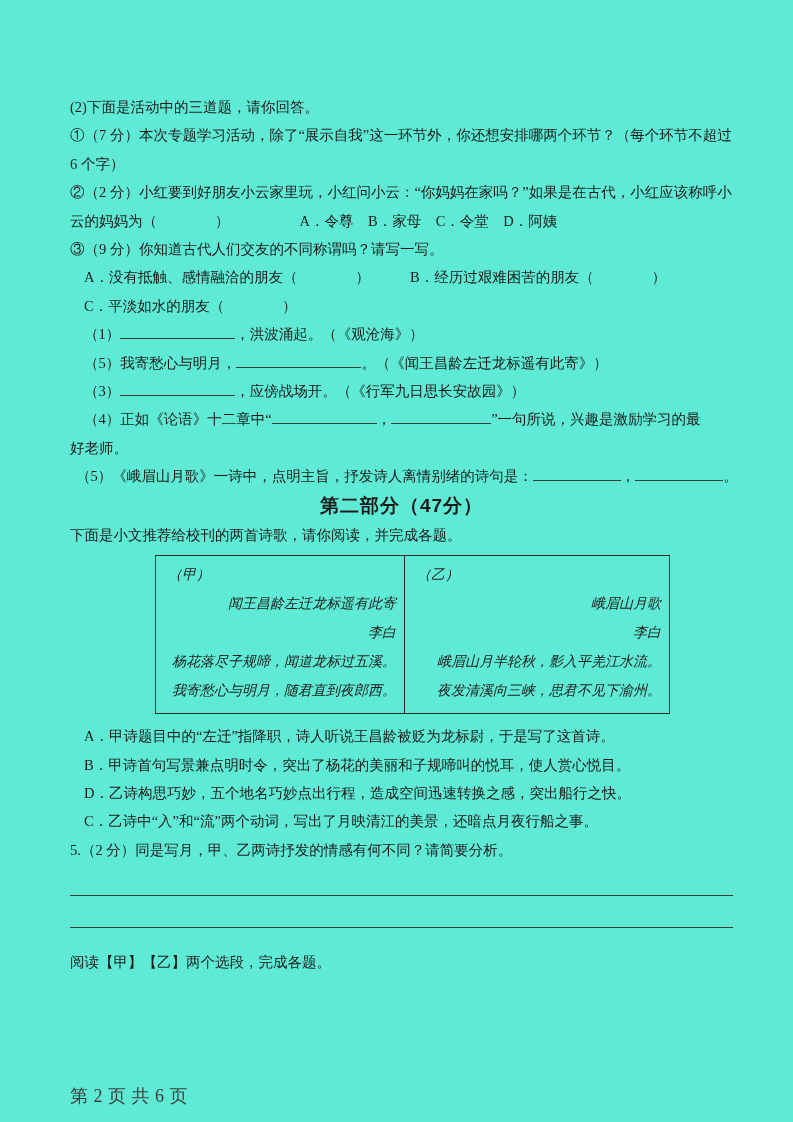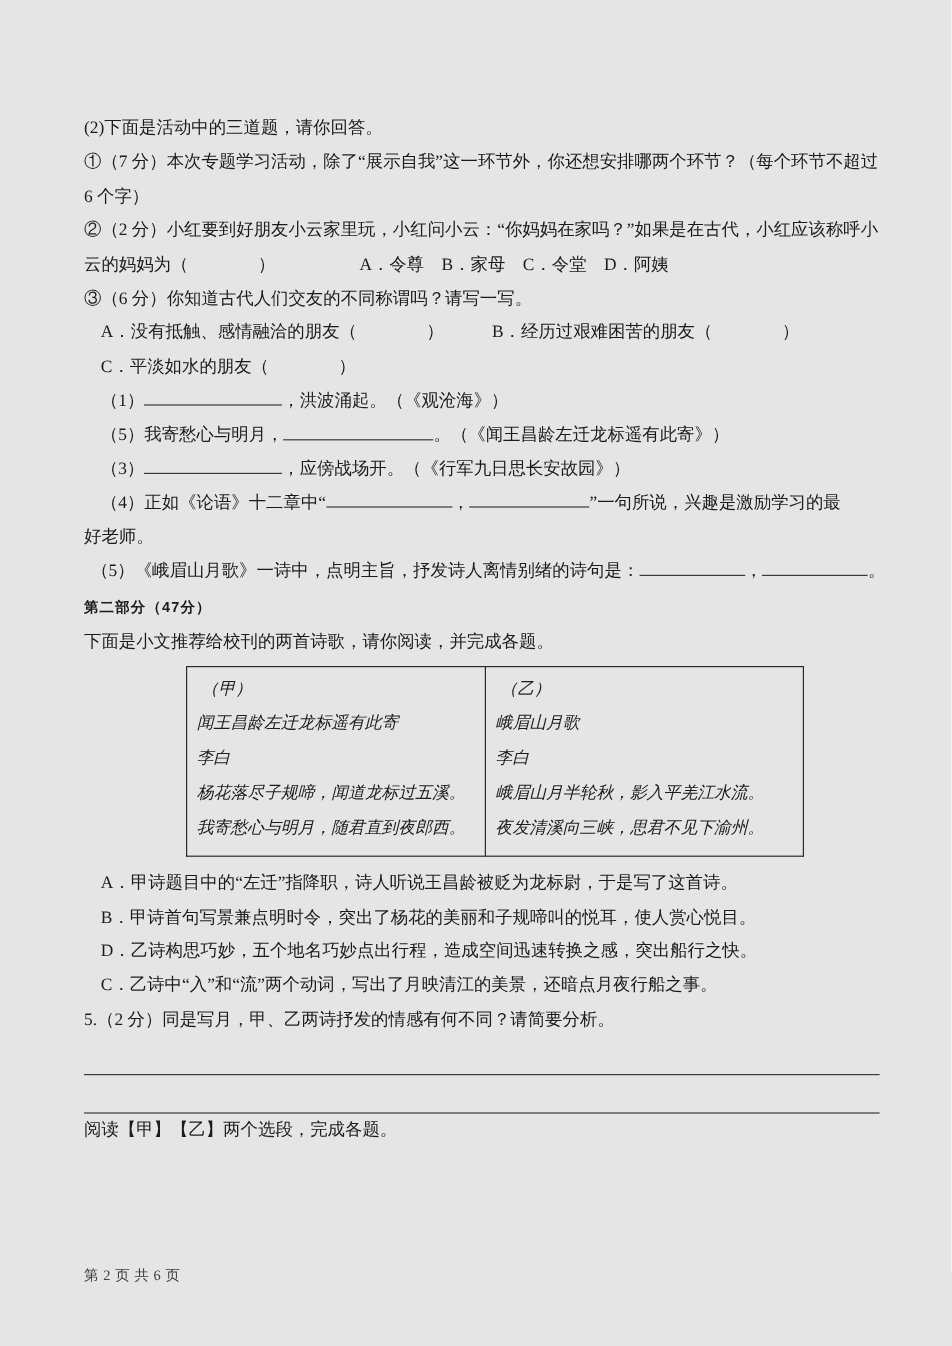--- a/index.html
+++ b/index.html
@@ -1,20 +1,20 @@
 <!DOCTYPE html>
 <html><head>
 <meta charset="utf-8">
 <style>
   html, body { margin: 0; padding: 0; background: #ffffff; }
   .page {
     position: relative;
     width: 793px;
     height: 1122px;
-    background: #e5e5e5;
+    background: #5eead4;
     overflow: hidden;
     font-family: "Liberation Serif", "DejaVu Serif", serif;
     font-size: 14.5px;
     color: #1b1b1b;
   }
   .content {
     position: absolute;
     left: 70px;
     right: 60px;
     top: 93px;
@@ -37,24 +37,24 @@
   .w100 { width: 100px; }
   .w105 { width: 105px; }
   .w115 { width: 115px; }
   .w125 { width: 125px; }
   .sp { display: inline-block; }
   .sp150 { width: 150px; }
   .sp70  { width: 70px; }
   .sp40  { width: 40px; }
   .section-heading {
     margin: 0;
-    text-align: left;
+    text-align: center;
     font-family: "Liberation Sans", "DejaVu Sans", sans-serif;
     font-weight: 700;
-    font-size: 12px;
+    font-size: 19px;
     line-height: 30px;
     letter-spacing: 1px;
   }
   .emph {
     -webkit-text-emphasis: filled dot;
     -webkit-text-emphasis-position: under right;
     text-emphasis: filled dot;
     text-emphasis-position: under right;
   }
   table.poems {
@@ -74,33 +74,33 @@
     font-style: italic;
     font-size: 14px;
     line-height: 29px;
     text-align: left;
     padding-left: 4px;
   }
   .poem-title, .poem-author, .poem-line {
     font-style: italic;
     font-size: 14px;
     line-height: 29px;
-    text-align: left;
+    text-align: right;
     white-space: nowrap;
   }
   .ansline {
     height: 31px;
     border-bottom: 1px solid #3a3a3a;
   }
-  .after-ans { margin-top: 0; }
+  .after-ans { margin-top: 20px; }
   .footer {
     position: absolute;
     left: 70px;
-    top: 1055px;
-    font-size: 12px;
+    top: 1084px;
+    font-size: 18px;
     color: #3d3d3d;
     letter-spacing: 0.5px;
   }
 </style>
 </head>
 <body>
 
 <div class="page">
   <div class="content">
 
@@ -108,21 +108,21 @@
 
     <p class="ln"><span>①（7 分）本次专题学习活动，除了“展示自我”这一环节外，你还想安排哪两个环节？（每个环节不超过</span></p>
     <p class="ln"><span>6 个字）</span></p>
 
 
     <p class="ln"><span>②（2 分）小红要到好朋友小云家里玩，小红问小云：“你妈妈在家吗？”如果是在古代，小红应该称呼小</span></p>
     <p class="ln">
       <span>云的妈妈为（　　　　）</span><span class="sp sp70"></span><span>A．令尊　B．家母　C．令堂　D．阿姨</span>
     </p>
 
-    <p class="ln"><span>③（6 分）你知道古代人们交友的不同称谓吗？请写一写。</span></p>
+    <p class="ln"><span>③（9 分）你知道古代人们交友的不同称谓吗？请写一写。</span></p>
     <p class="ln ind">
       <span>A．没有抵触、感情融洽的朋友（　　　　）</span><span class="sp sp40"></span><span>B．经历过艰难困苦的朋友（　　　　）</span>
     </p>
     <p class="ln ind"><span>C．平淡如水的朋友（　　　　）</span></p>
 
 
     <p class="ln ind">
       <span>（1）</span><span class="blank w115"></span><span>，洪波涌起。（《观沧海》）</span>
     </p>
     <p class="ln ind">

